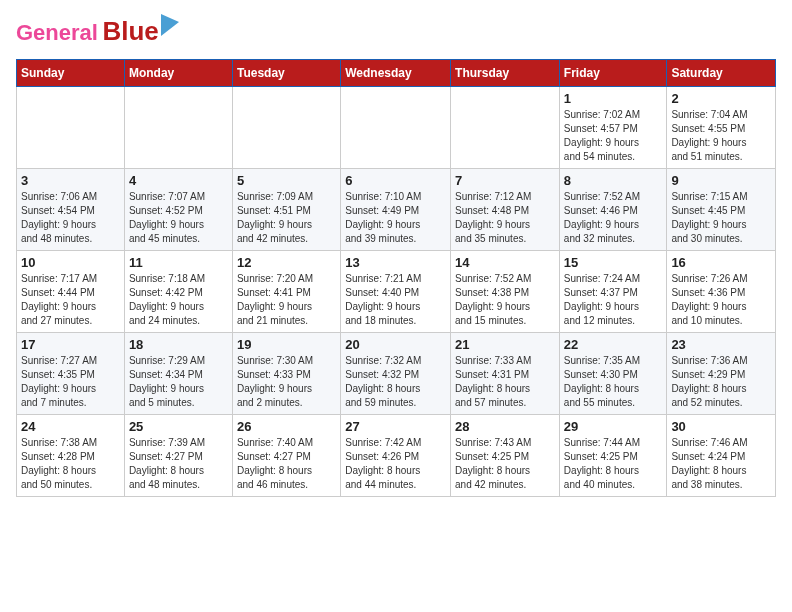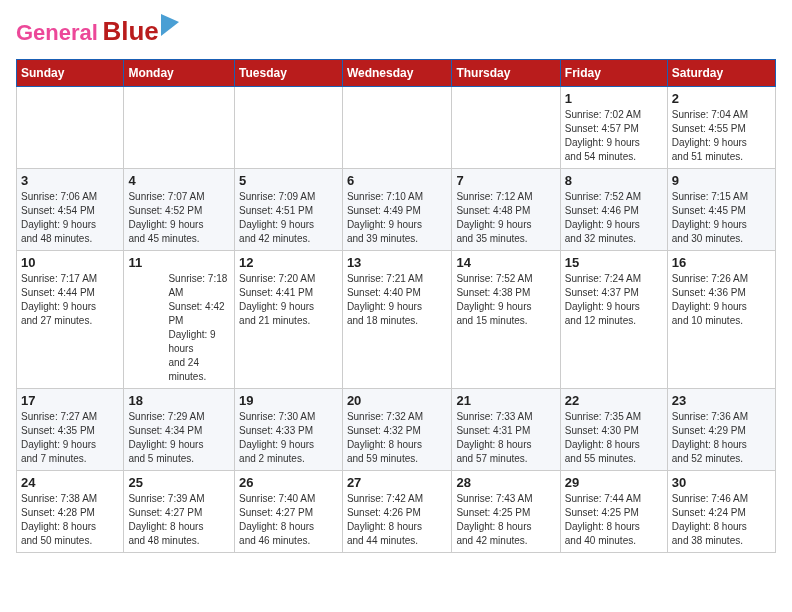--- a/index.html
+++ b/index.html
@@ -183,21 +183,21 @@
       <tr>
         <td>
           <div class="day-number">10</div>
           <div class="day-info" style="white-space: pre-line;">Sunrise: 7:17 AM
 Sunset: 4:44 PM
 Daylight: 9 hours
 and 27 minutes.</div>
         </td>
         <td>
           <div class="day-number">11</div>
-          <div class="day-info" style="white-space: pre-line; margin-left: 40px;">Sunrise: 7:18 AM
+          <div class="day-info" style="white-space: pre-line;">Sunrise: 7:18 AM
 Sunset: 4:42 PM
 Daylight: 9 hours
 and 24 minutes.</div>
         </td>
         <td>
           <div class="day-number">12</div>
           <div class="day-info" style="white-space: pre-line;">Sunrise: 7:20 AM
 Sunset: 4:41 PM
 Daylight: 9 hours
 and 21 minutes.</div>

